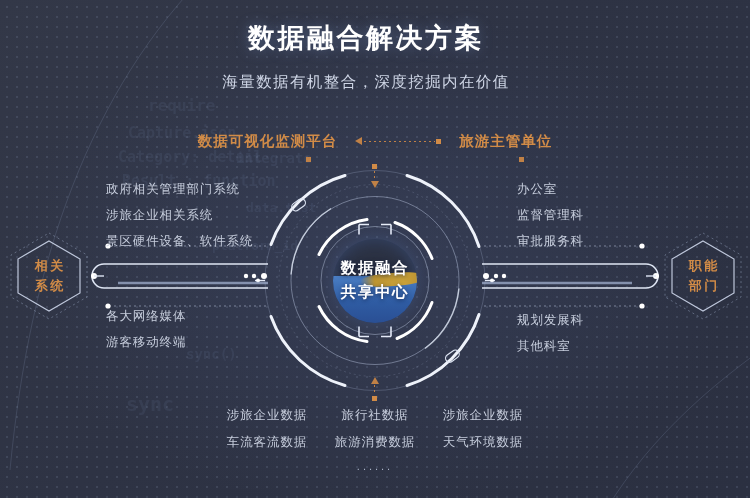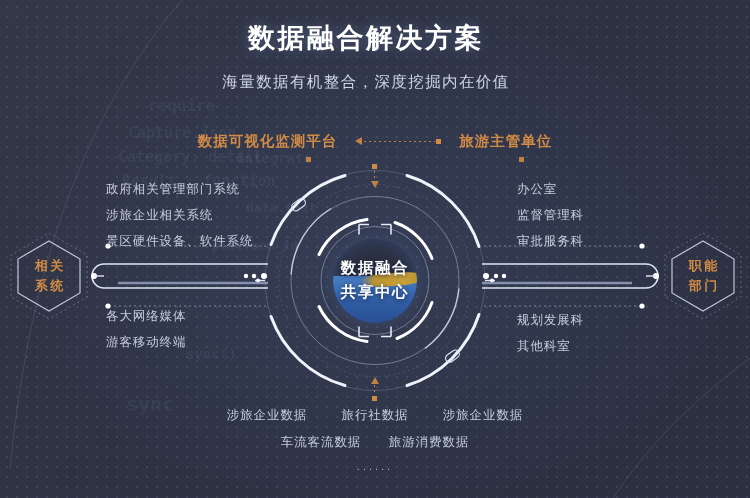--- a/index.html
+++ b/index.html
@@ -336,17 +336,18 @@
 
   <div class="bottom">
     <div class="brow">
       <div class="cell">涉旅企业数据</div>
       <div class="cell">旅行社数据</div>
       <div class="cell">涉旅企业数据</div>
     </div>
     <div class="brow">
       <div class="cell">车流客流数据</div>
       <div class="cell">旅游消费数据</div>
+      <div class="cell">天气环境数据</div>
     </div>
     <div class="ellip">......</div>
   </div>
 
 </div>
 
 </body></html>

